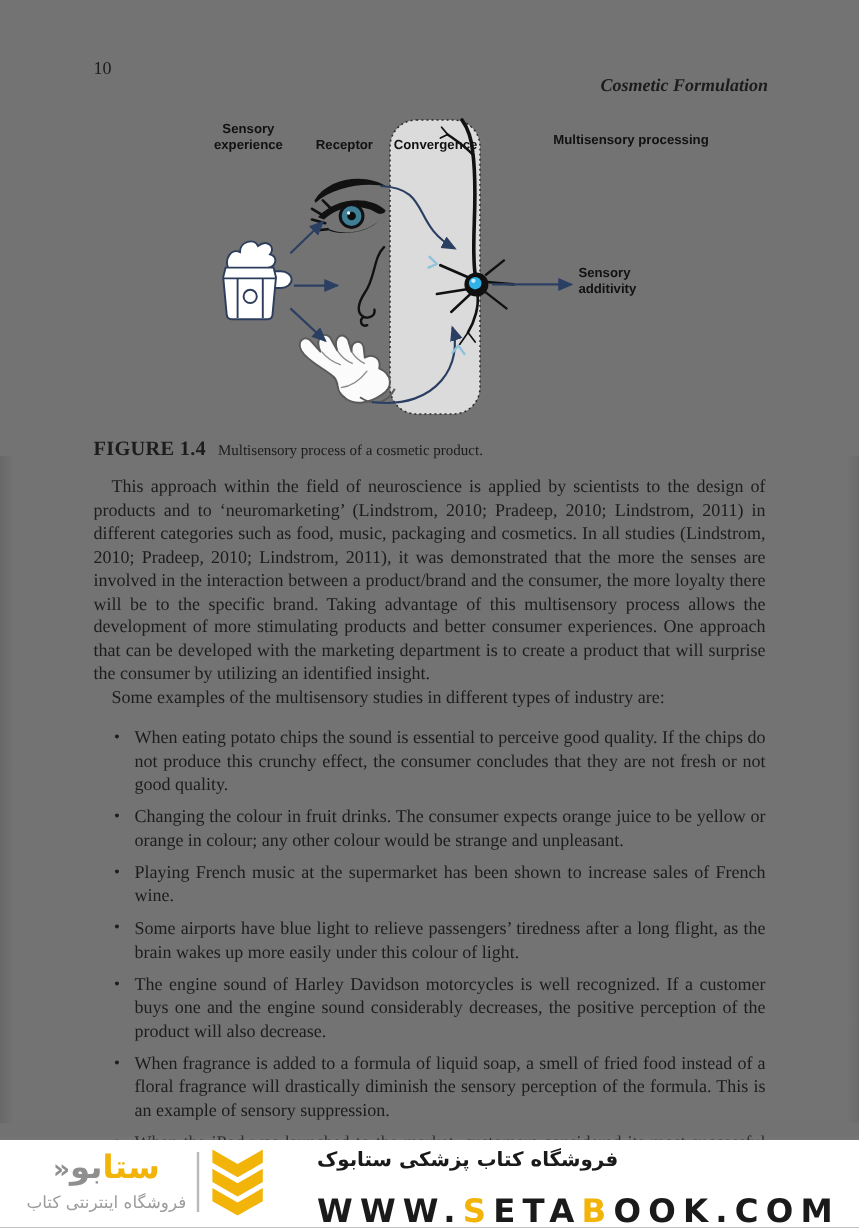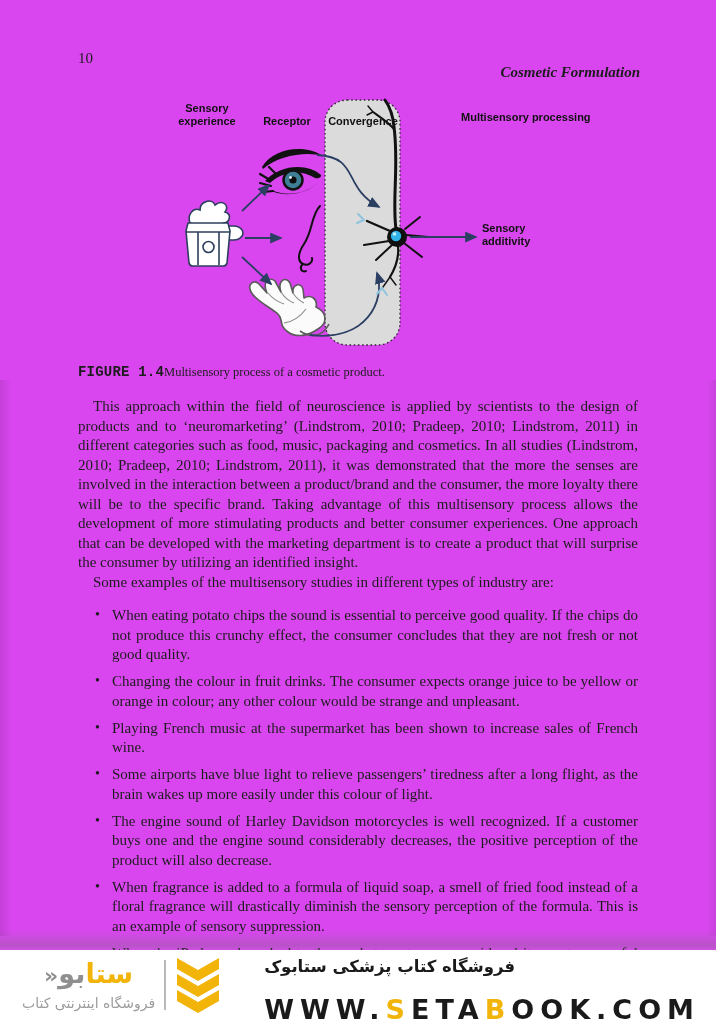--- a/index.html
+++ b/index.html
@@ -1,39 +1,39 @@
 <!DOCTYPE html>
 <html><head>
 <meta charset="utf-8">
 <style>
   html,body{margin:0;padding:0;background:#e9e9e9;}
   .page{
     position:relative;width:716px;height:1023px;margin:0 auto;
-    background:#d946ef;overflow:hidden;
+    background:#737373;overflow:hidden;
     font-family:"Liberation Serif", serif;color:#1c1c1c;
   }
   
   .runhead-left{position:absolute;left:78px;top:50px;font-size:15px;}
   .runhead-right{position:absolute;right:76px;top:64px;font-size:15px;font-style:italic;font-weight:bold;}
 
   
   .figure-wrap{position:absolute;left:150px;top:95px;width:410px;height:265px;}
   .figure-wrap svg{position:absolute;left:0;top:0;}
   .fig-label{
     position:absolute;font-family:"Liberation Sans",sans-serif;
     font-weight:bold;font-size:11px;line-height:1.15;color:#111;text-align:center;
   }
   .lbl-cosmetic{left:18px;top:7px;width:78px;}
   .lbl-receptor{left:105px;top:20px;width:64px;}
   .lbl-convergence{left:177px;top:20px;width:72px;}
   .lbl-multi{left:263px;top:16px;width:145px;text-align:left;padding-left:48px;}
   .lbl-sensory{left:332px;top:127px;width:62px;text-align:left;}
 
   .caption{position:absolute;left:78px;top:364px;width:560px;font-size:12.5px;}
-  .caption b{font-family:Liberation Mono, monospace;font-size:14px;letter-spacing:.2px;}
+  .caption b{font-family:Liberation Serif, serif;font-size:17px;letter-spacing:.2px;margin-right:10px;}
 
   
   .bodytext{position:absolute;left:78px;top:397px;width:560px;font-size:15px;line-height:19.5px;text-align:justify;}
   .para{margin:0;}
   .para.indent{text-indent:15px;}
   .bullets{margin:14px 0 0 0;padding:0 0 0 34px;list-style:none;}
   .bullets li{position:relative;margin:0 0 7.5px 0;}
   .bullets li::before{content:"•";position:absolute;left:-17px;top:-1px;font-size:14px;}
   .sec-head{
     font-family:"Liberation Sans",sans-serif;font-weight:bold;font-size:15.5px;

